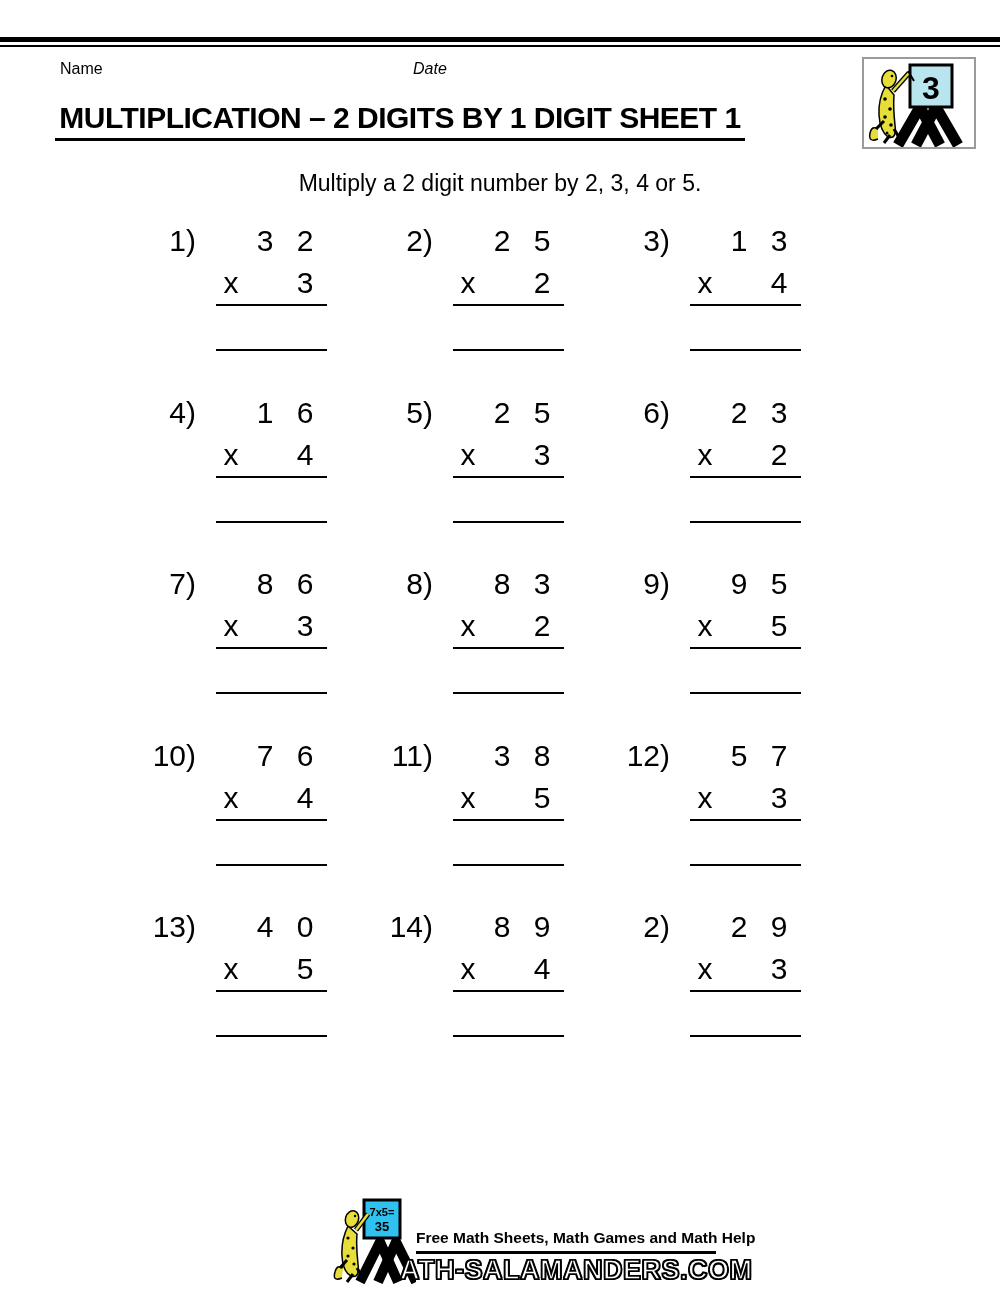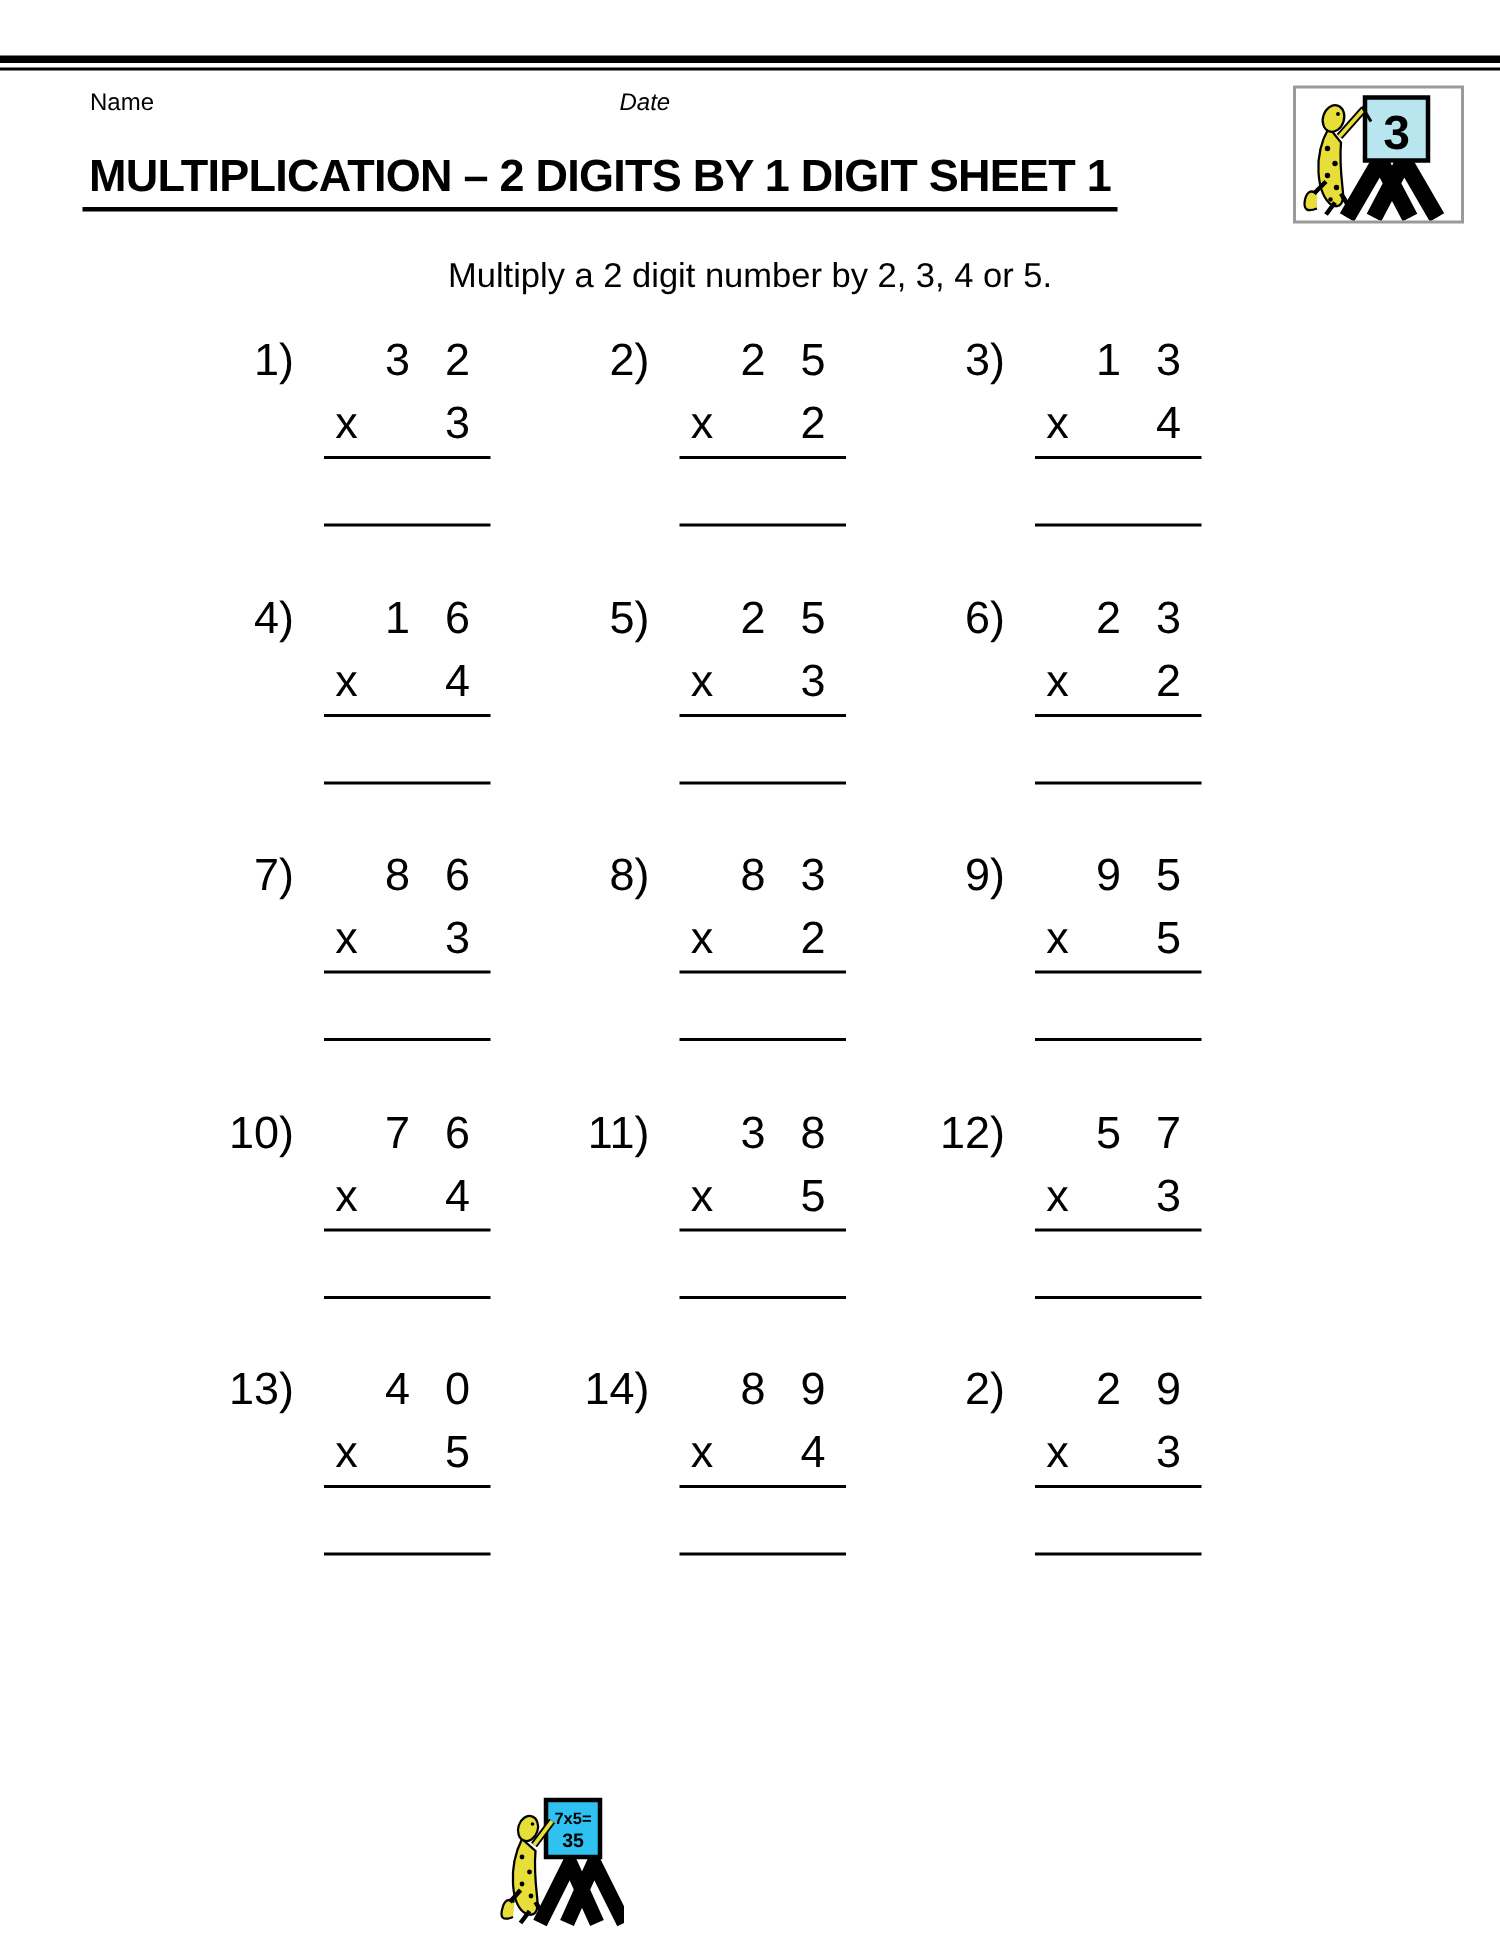--- a/index.html
+++ b/index.html
@@ -255,15 +255,20 @@
         <circle cx="25" cy="20" r="1.2" fill="#000"></circle>
         <path d="M26,34 L38,18" stroke="#000" stroke-width="5"></path>
         <path d="M26,34 L38,18" stroke="#e8de3a" stroke-width="2.5"></path>
         <path d="M17,64 L10,72 M23,78 L17,86 M27,72 L33,82" stroke="#000" stroke-width="3"></path>
         <circle cx="18" cy="42" r="1.6" fill="#000"></circle>
           <circle cx="23" cy="52" r="1.6" fill="#000"></circle>
         <circle cx="18" cy="60" r="1.6" fill="#000"></circle>
           <circle cx="24" cy="68" r="1.6" fill="#000"></circle>
       </g>
     </svg>
+    <div class="f-right">
+      <div class="f-tagline">Free Math Sheets, Math Games and Math Help</div>
+      <div class="f-rule"></div>
+      <div class="f-word">ATH-SALAMANDERS.COM</div>
+    </div>
   </div>
 
 </div>
 
 </body></html>

